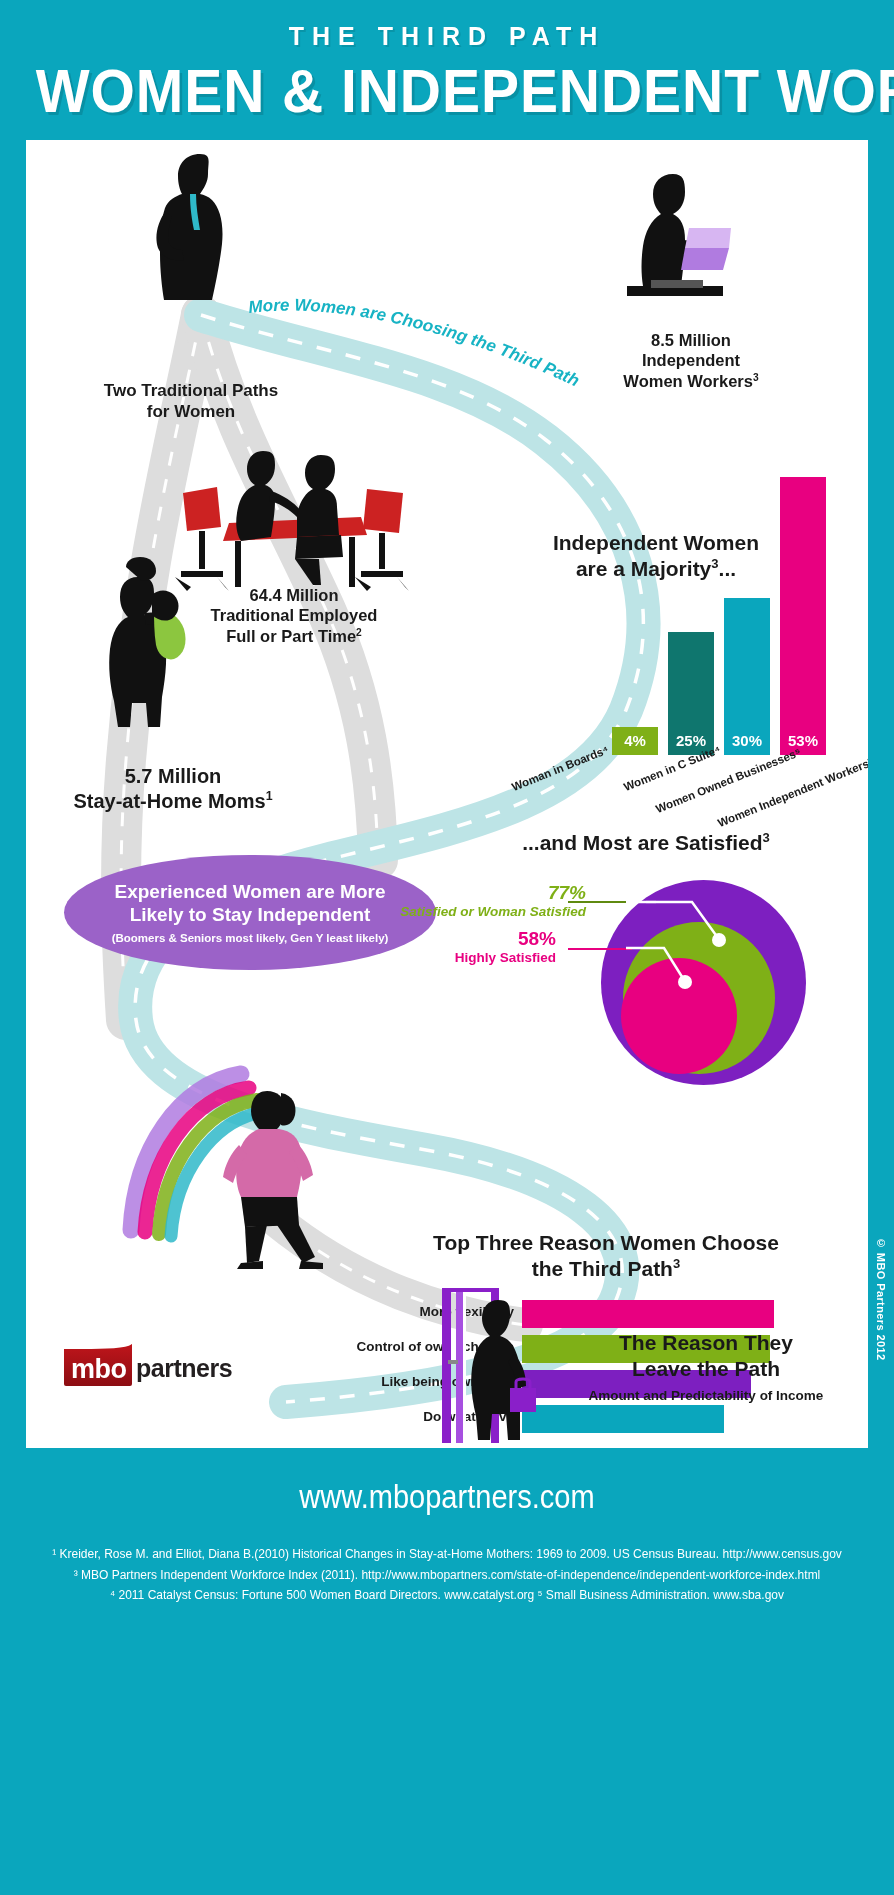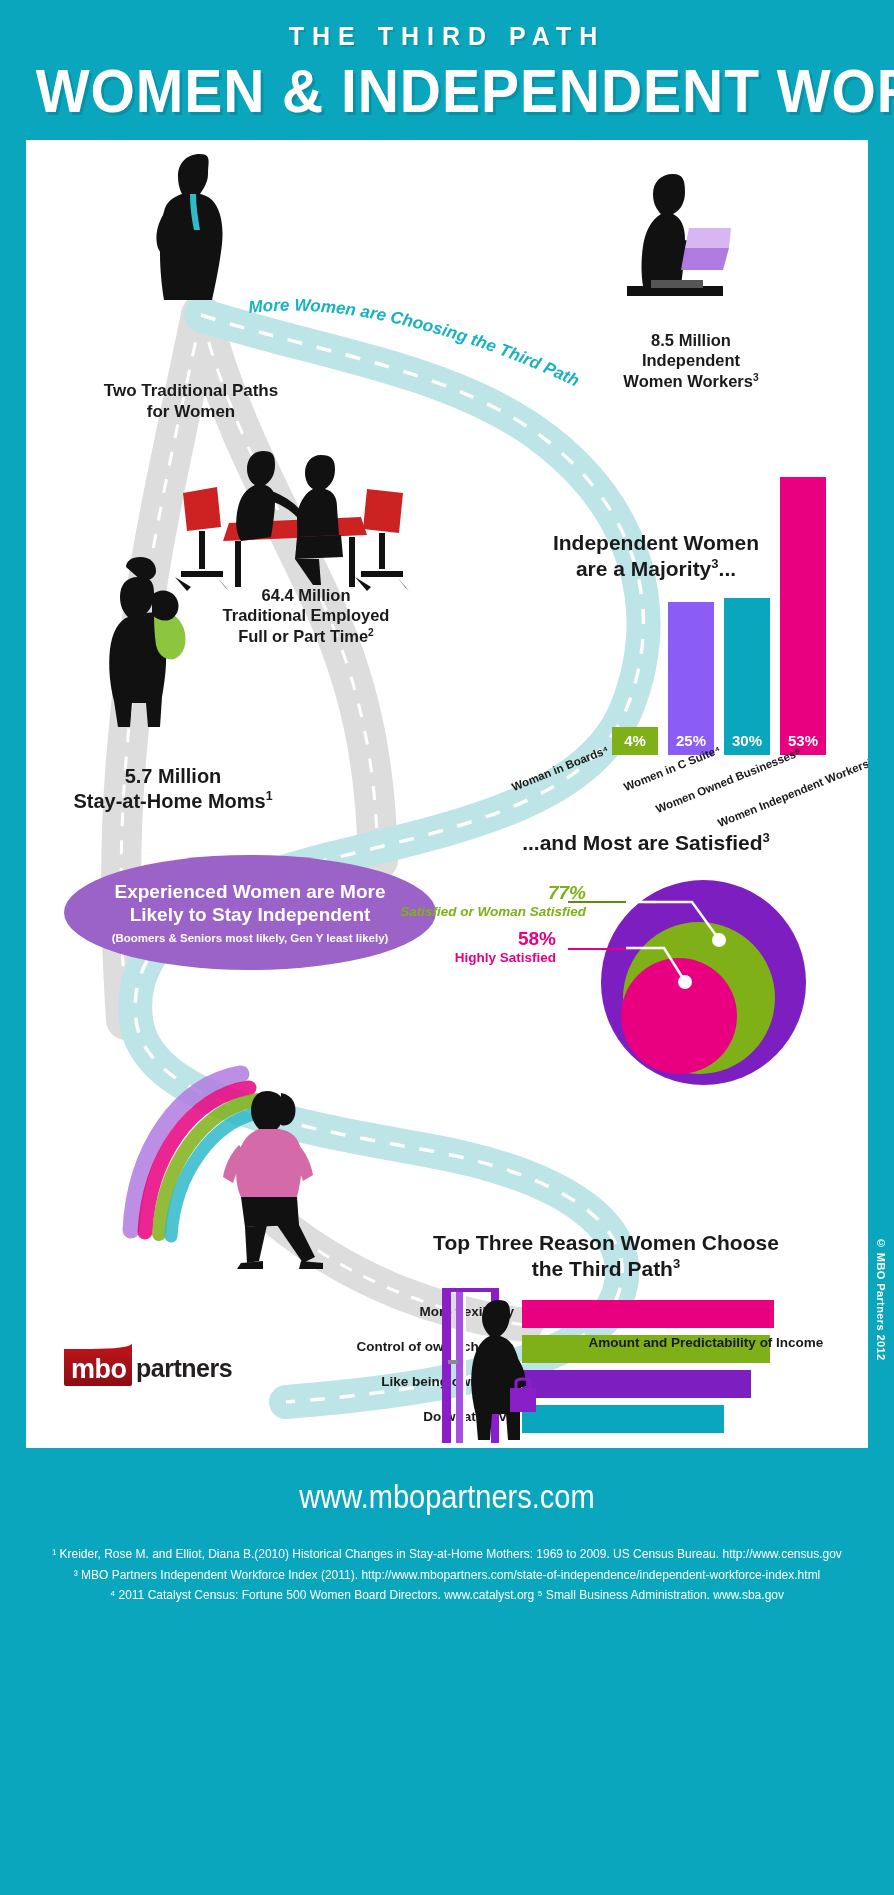--- a/index.html
+++ b/index.html
@@ -245,21 +245,21 @@
         C104,46 100,42 94,40 C100,36 104,30 104,20 C104,10 102,6 92,6 Z"></path>
       <path fill="#111111" d="M100,46 C112,50 124,58 130,66 L126,72 C118,64 108,58 98,56 Z"></path>
 
       <path fill="#111111" d="M150,10 C140,10 134,18 134,28 C134,36 138,42 142,44
         C134,48 128,58 126,70 L126,92 L168,90 L166,62 C166,52 162,46 154,44
         C160,40 164,34 164,24 C164,14 160,10 150,10 Z"></path>
       <path fill="#111111" d="M126,92 L170,90 L172,112 L124,114 Z"></path>
       <path fill="#111111" d="M124,114 L148,114 L150,140 L142,140 Z"></path>
     </svg>
 
-    <div class="blk-label" style="left:155px; top:445px; width:250px; font-size:16.5px;text-align:center;">
+    <div class="blk-label" style="left:143px; top:445px; width:250px; font-size:16.5px;text-align:center;">
       <span>64.4 Million</span><br>
       <span>Traditional Employed</span><br>
       <span>Full or Part Time</span><span class="sup">2</span>
     </div>
 
     <svg class="fig" style="left:62px; top:415px;" width="110" height="175" viewBox="0 0 110 175">
       <path fill="#111111" d="M50,22 C38,22 32,30 32,42 C32,52 36,58 40,62
         C30,66 24,78 22,94 C20,112 22,130 26,146 L30,172 L42,172 L44,148
         L58,148 L60,172 L72,172 L74,142 C78,120 80,98 76,80 C72,66 64,62 56,60
         C62,56 66,48 66,38 C66,26 62,22 50,22 Z"></path>
@@ -279,21 +279,21 @@
       Independent Women<br>are a Majority<span class="sup">3</span>...
     </div>
 
     <div class="vbars">
       <div class="vbar" style="left:6px;">
         <div class="fillb" style="height:28px; background:#7fb017;">
           <div class="pct">4%</div>
         </div>
       </div>
       <div class="vbar" style="left:62px;">
-        <div class="fillb" style="height:153px; background:#8b5cf6;">
+        <div class="fillb" style="height:123px; background:#0f766e;">
           <div class="pct">25%</div>
         </div>
       </div>
       <div class="vbar" style="left:118px;">
         <div class="fillb" style="height:157px; background:#0aa6bd;">
           <div class="pct">30%</div>
         </div>
       </div>
       <div class="vbar" style="left:174px;">
         <div class="fillb" style="height:278px; background:#e80080;">
@@ -407,20 +407,24 @@
       <path fill="#111111" d="M62,12 C52,12 46,20 46,30 C46,38 50,44 54,48
         C44,52 38,64 36,80 C34,96 36,112 40,128 L42,152 L54,152 L56,126
         L70,126 L72,152 L84,152 L84,120 C86,102 86,84 82,70
         C78,56 72,50 64,48 C70,44 74,36 74,26 C74,16 72,12 62,12 Z"></path>
       <path fill="#111111" d="M78,66 C86,74 90,86 90,98 L82,100 C80,90 76,80 72,74 Z"></path>
       <rect x="74" y="100" width="26" height="24" fill="#8a1fc9"></rect>
       <path d="M80,100 L80,94 C80,90 94,90 94,94 L94,100" stroke="#8a1fc9" stroke-width="3" fill="none"></path>
     </svg>
 
     <div class="door-title">
+      <div class="t1">
+        <span>The Reason They</span><br>
+        <span>Leave the Path</span>
+      </div>
       <div class="t2">Amount and Predictability of Income</div>
     </div>
 
     <div class="logo">
       <div class="mark"></div>
       <div class="mbo">mbo</div>
       <div class="partners">partners</div>
     </div>
 
   </div>

